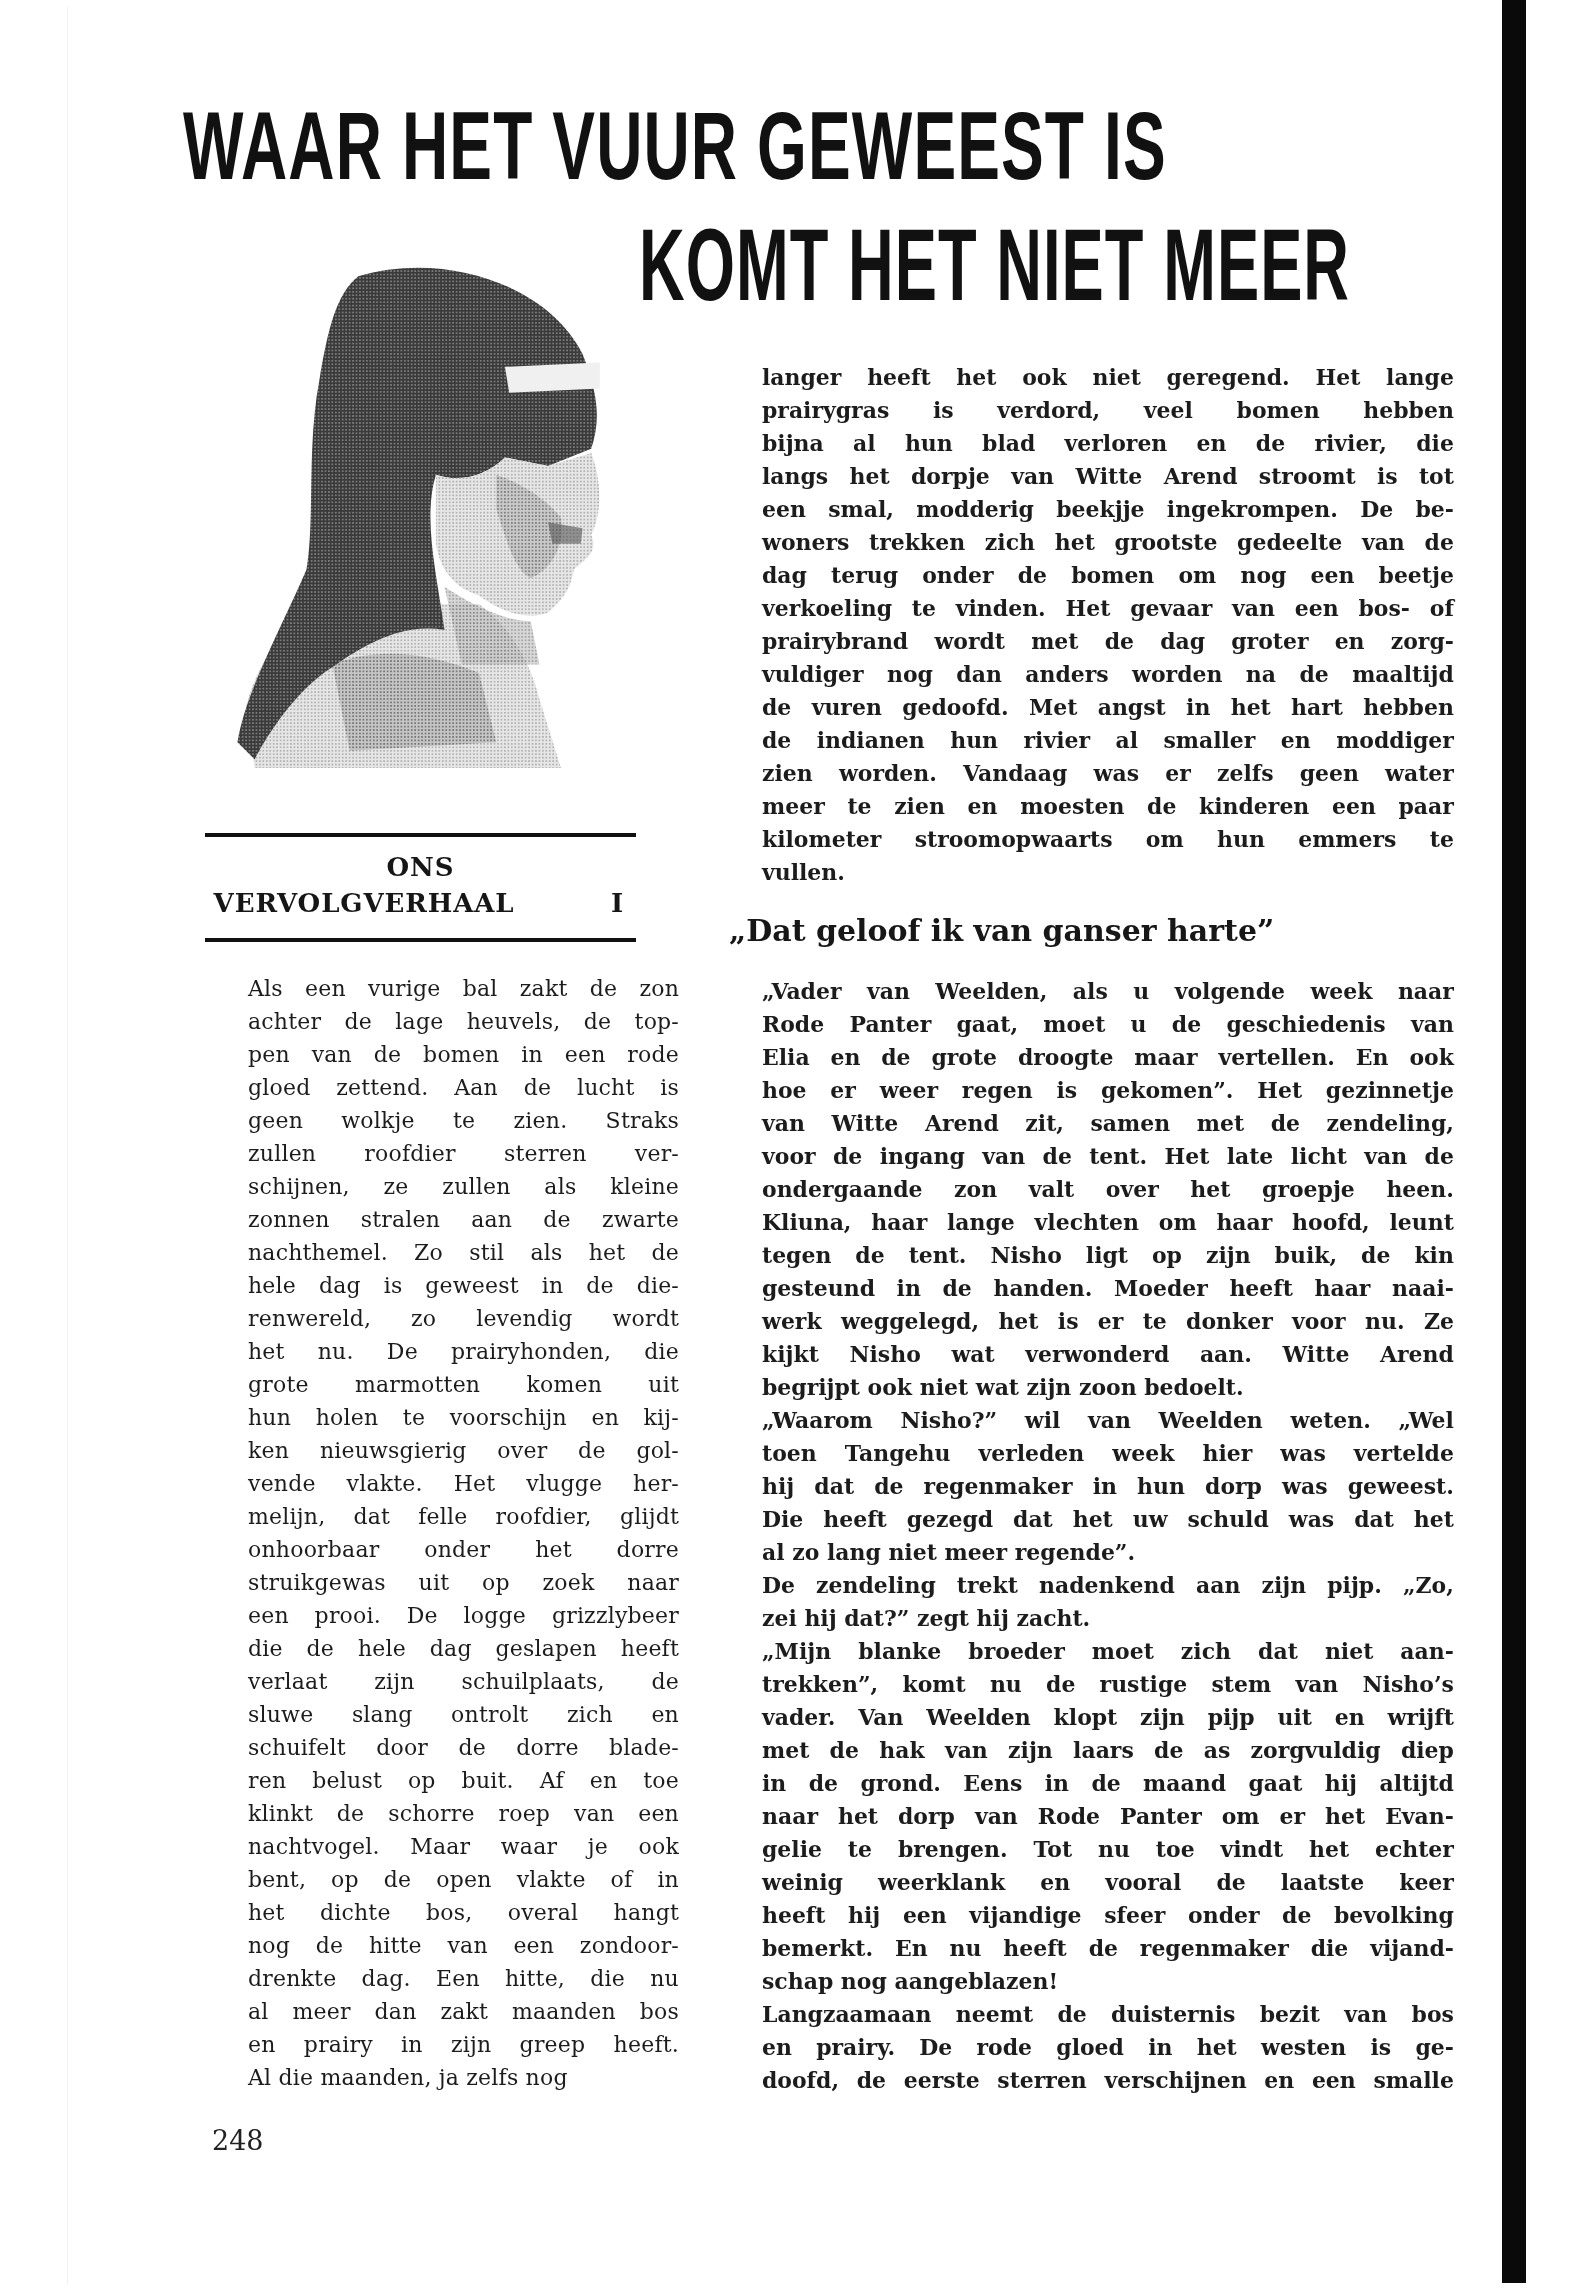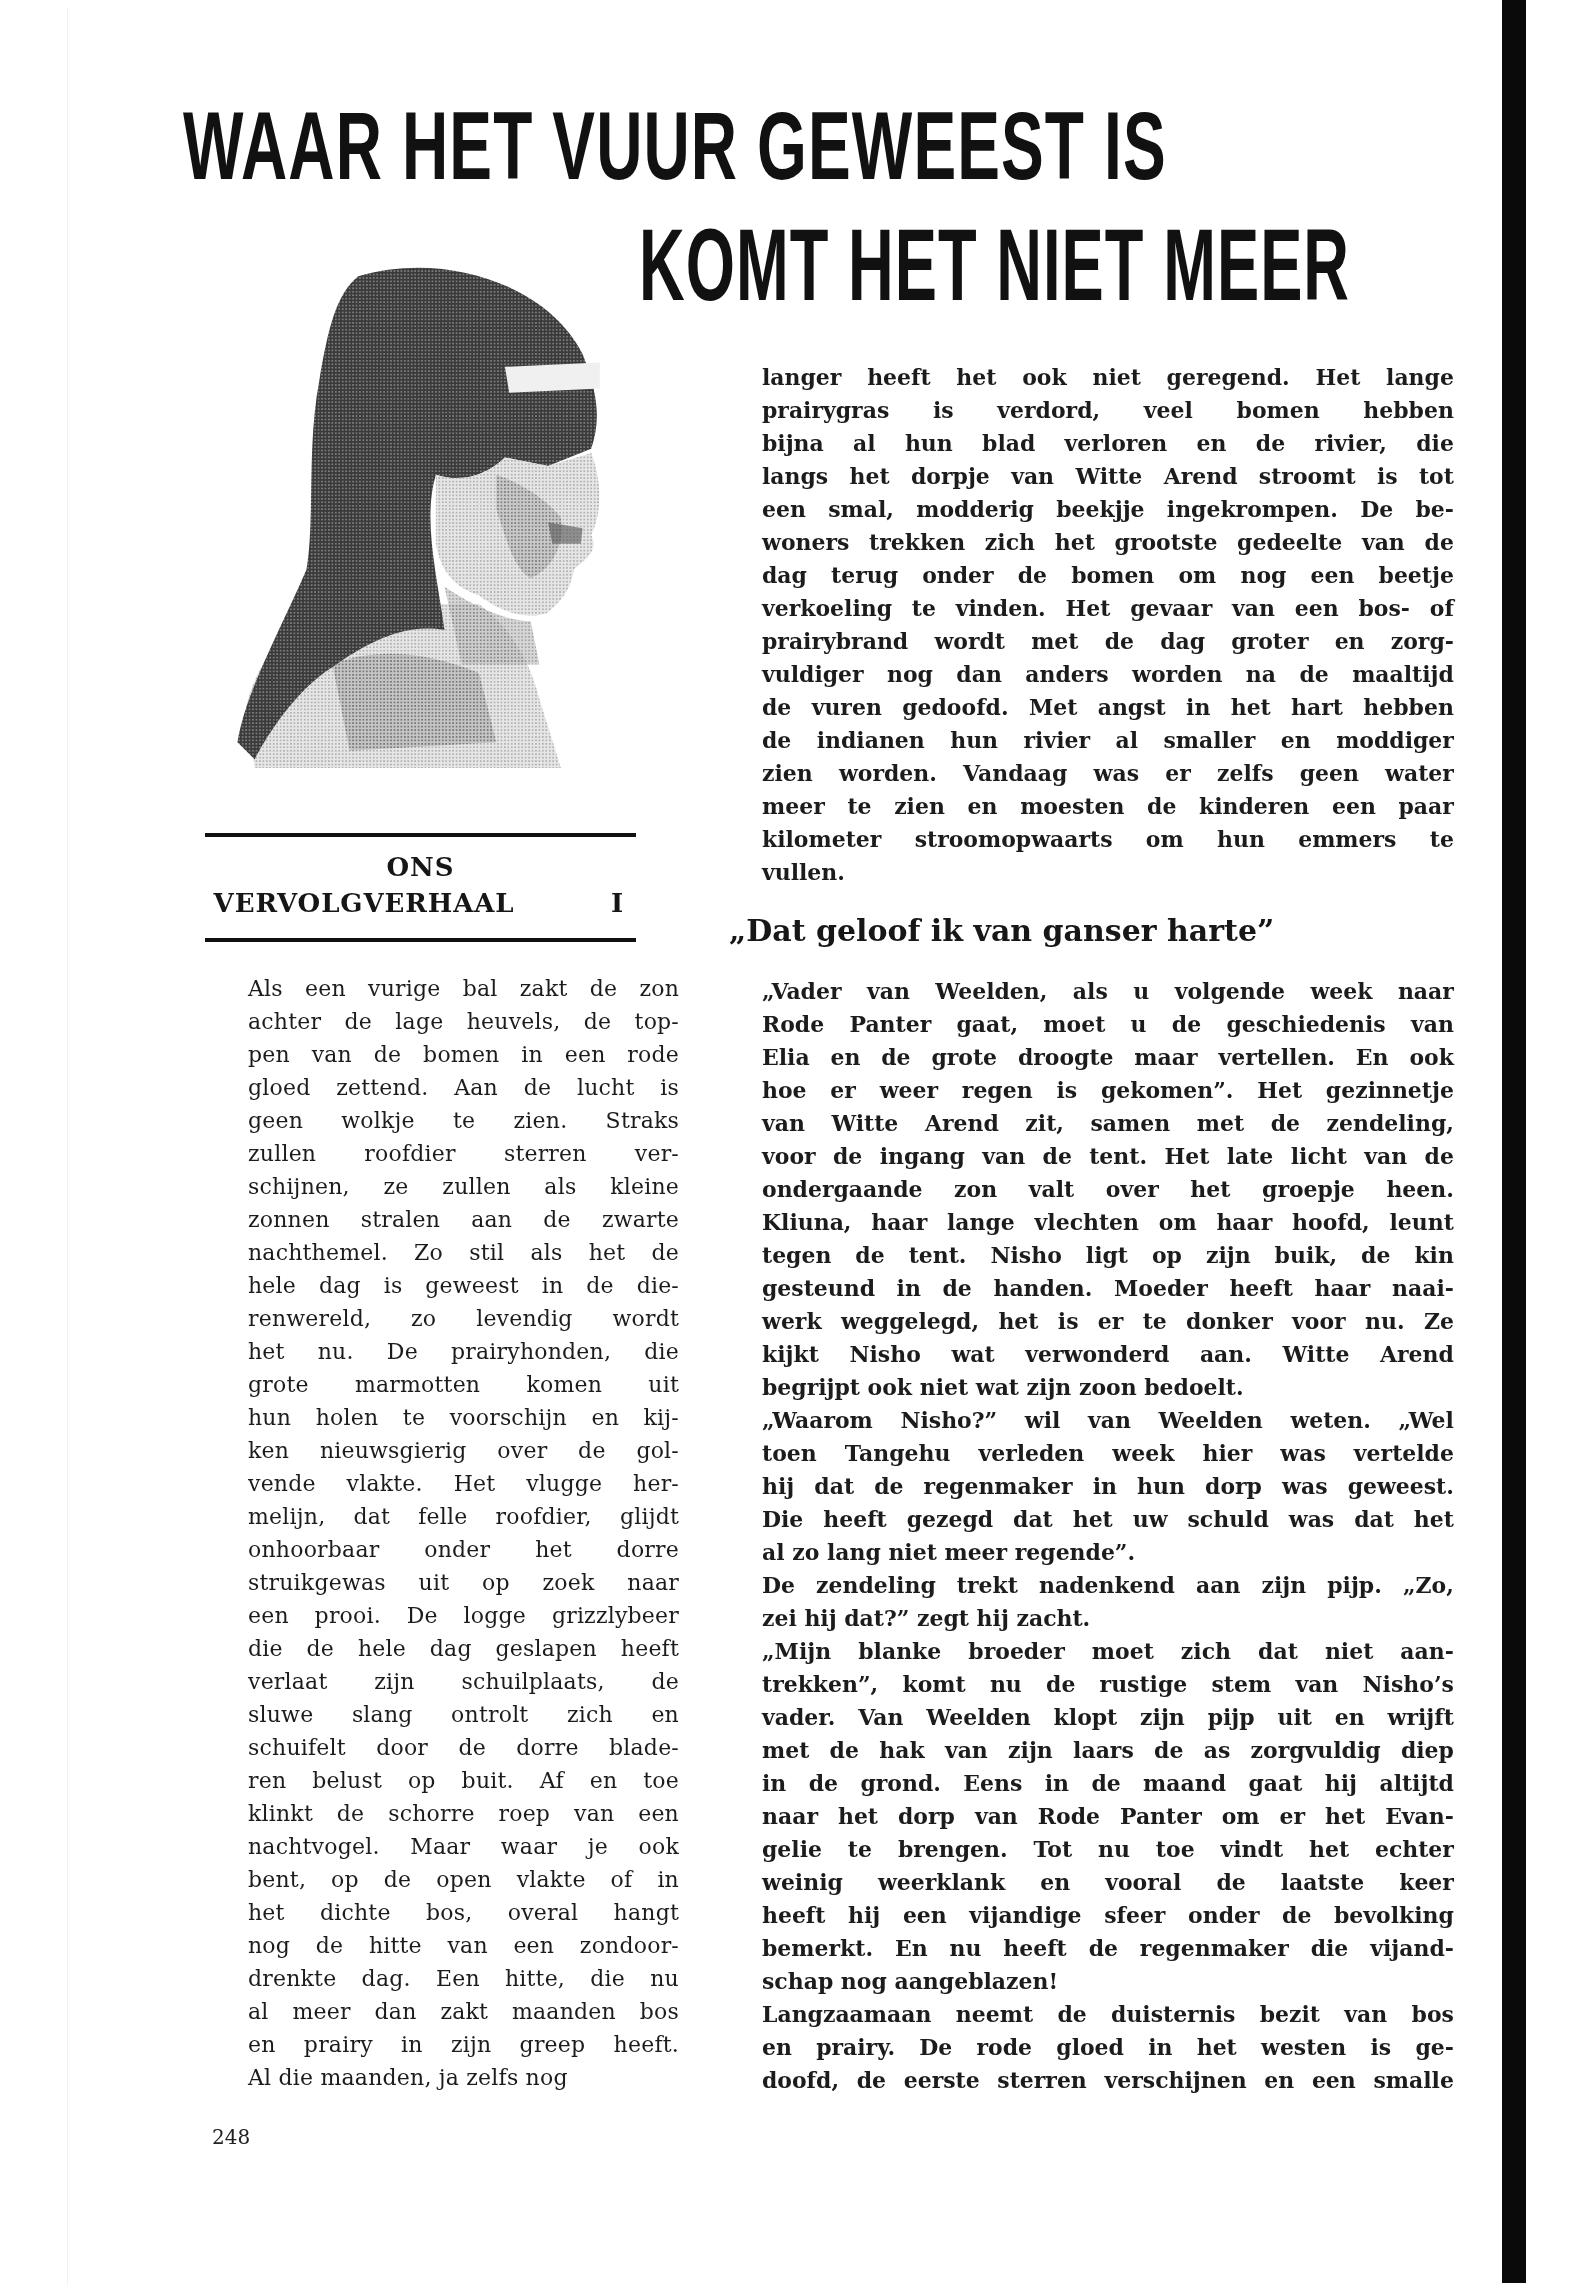--- a/index.html
+++ b/index.html
@@ -24,21 +24,21 @@
   .col { position:absolute; font-family:"DejaVu Serif", serif; color:#1c1c1c; }
   .col p { margin:0; text-align:justify; text-align-last:justify; white-space:nowrap; overflow:visible; }
   .col p.last { text-align-last:left; }
   .col-left { left:207px; top:972px; width:431px; font-size:22px; line-height:33px;margin-left:41px; }
   .col-left p { letter-spacing:0.2px; }
   .col-right { left:762px; top:361px; width:706px; font-size:22.4px; line-height:33px;font-weight:bold; }
   .col-right p { transform:scaleX(0.98); transform-origin:left; }
   .col-right.lower { top:975px; }
 
   .subheading { position:absolute; left:729px; top:913px; font-family:"DejaVu Serif", serif; font-weight:bold; font-size:30px; color:#171717; white-space:nowrap; }
-  .page-number { position:absolute; left:212px; top:2125px; font-size:20px; font-family:"DejaVu Serif", serif; color:#222;text-align:right; }
+  .page-number { position:absolute; left:212px; top:2125px; font-size:27px; font-family:"DejaVu Serif", serif; color:#222;text-align:right; }
 </style>
 </head>
 <body>
 
 <div class="page-edge"></div>
 <div class="black-bar"></div>
 
 <div class="title-line title-1">WAAR HET VUUR GEWEEST IS</div>
 <div class="title-line title-2">KOMT HET NIET MEER</div>
 

